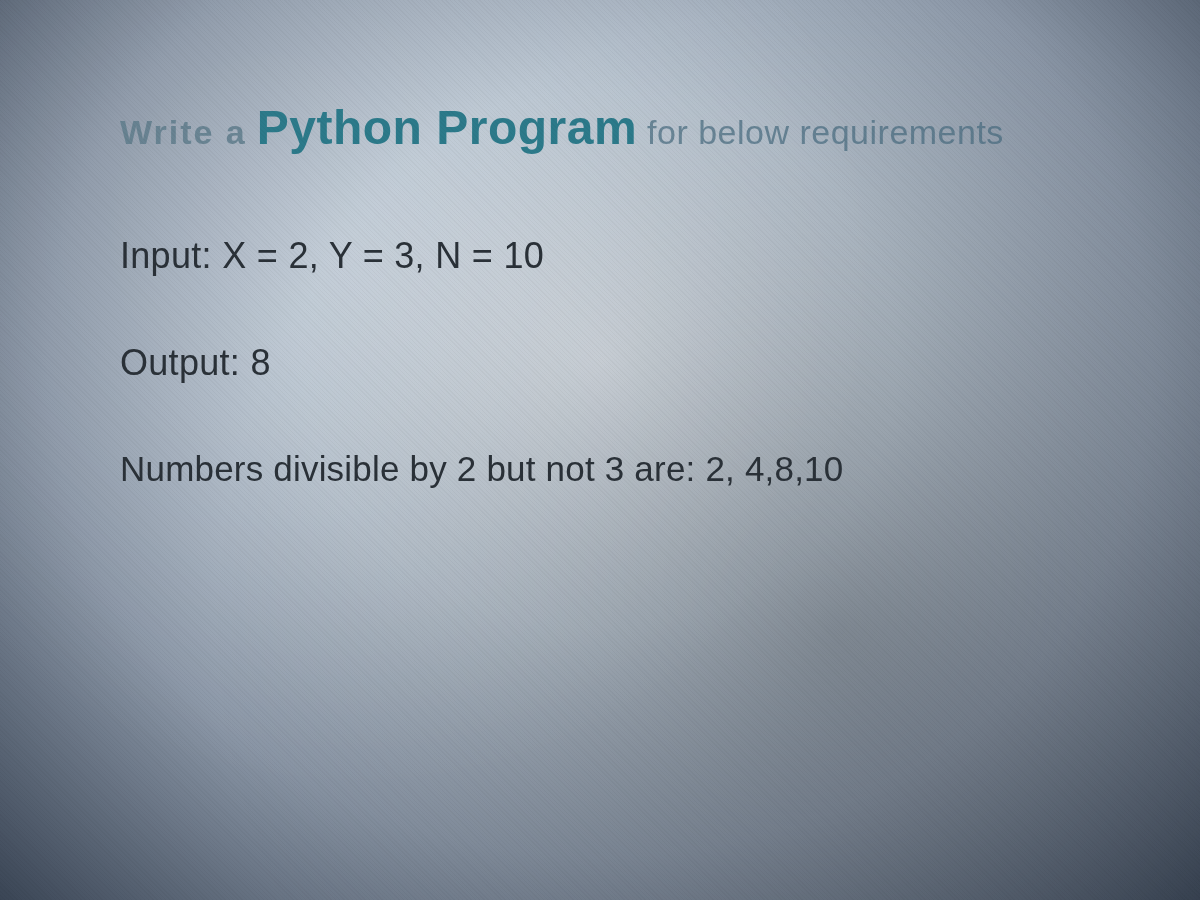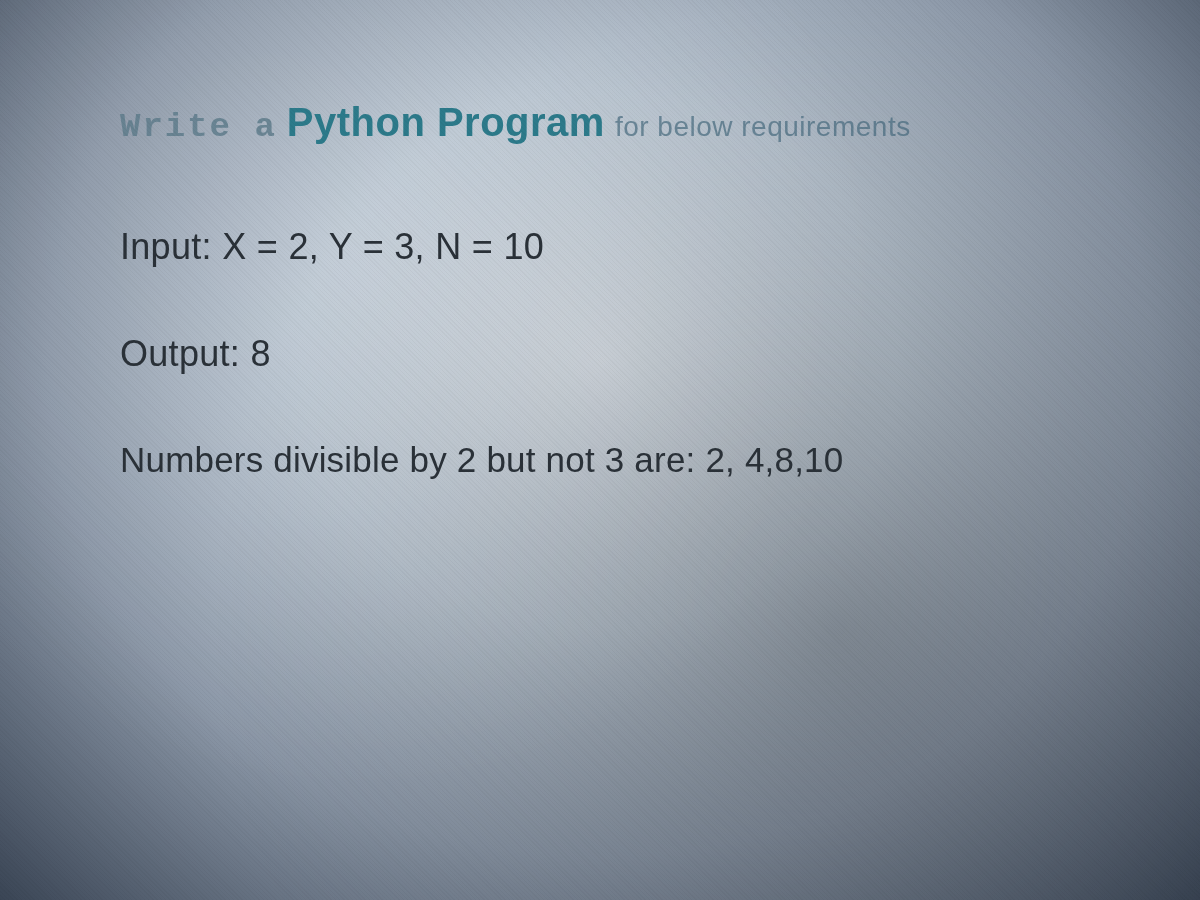--- a/index.html
+++ b/index.html
@@ -20,33 +20,33 @@
                   radial-gradient(circle at 70% 70%, rgba(0,0,0,0.25), transparent 60%);
       pointer-events: none;
     }
     .heading-line {
       font-size: 34px;
       margin-bottom: 80px;
       filter: blur(0.6px);
       letter-spacing: 0.5px;
     }
     .write-a {
-      font-family: Liberation Mono, monospace;
+      font-family: Liberation Sans, sans-serif;
       font-weight: bold;
       color: rgba(95, 125, 140, 0.85);
       letter-spacing: 2px;
     }
     .python-program {
       font-weight: bold;
       color: #2c7a8a;
-      font-size: 40px;
+      font-size: 48px;
     }
     .requirements {
       color: rgba(70, 105, 125, 0.7);
-      font-size: 28px;
+      font-size: 34px;
     }
     .body-line {
       font-size: 36px;
       color: #2a3138;
       margin-bottom: 65px;
       filter: blur(0.4px);
       letter-spacing: 0.3px;
     }
     .body-line.last {
       font-size: 35px;

